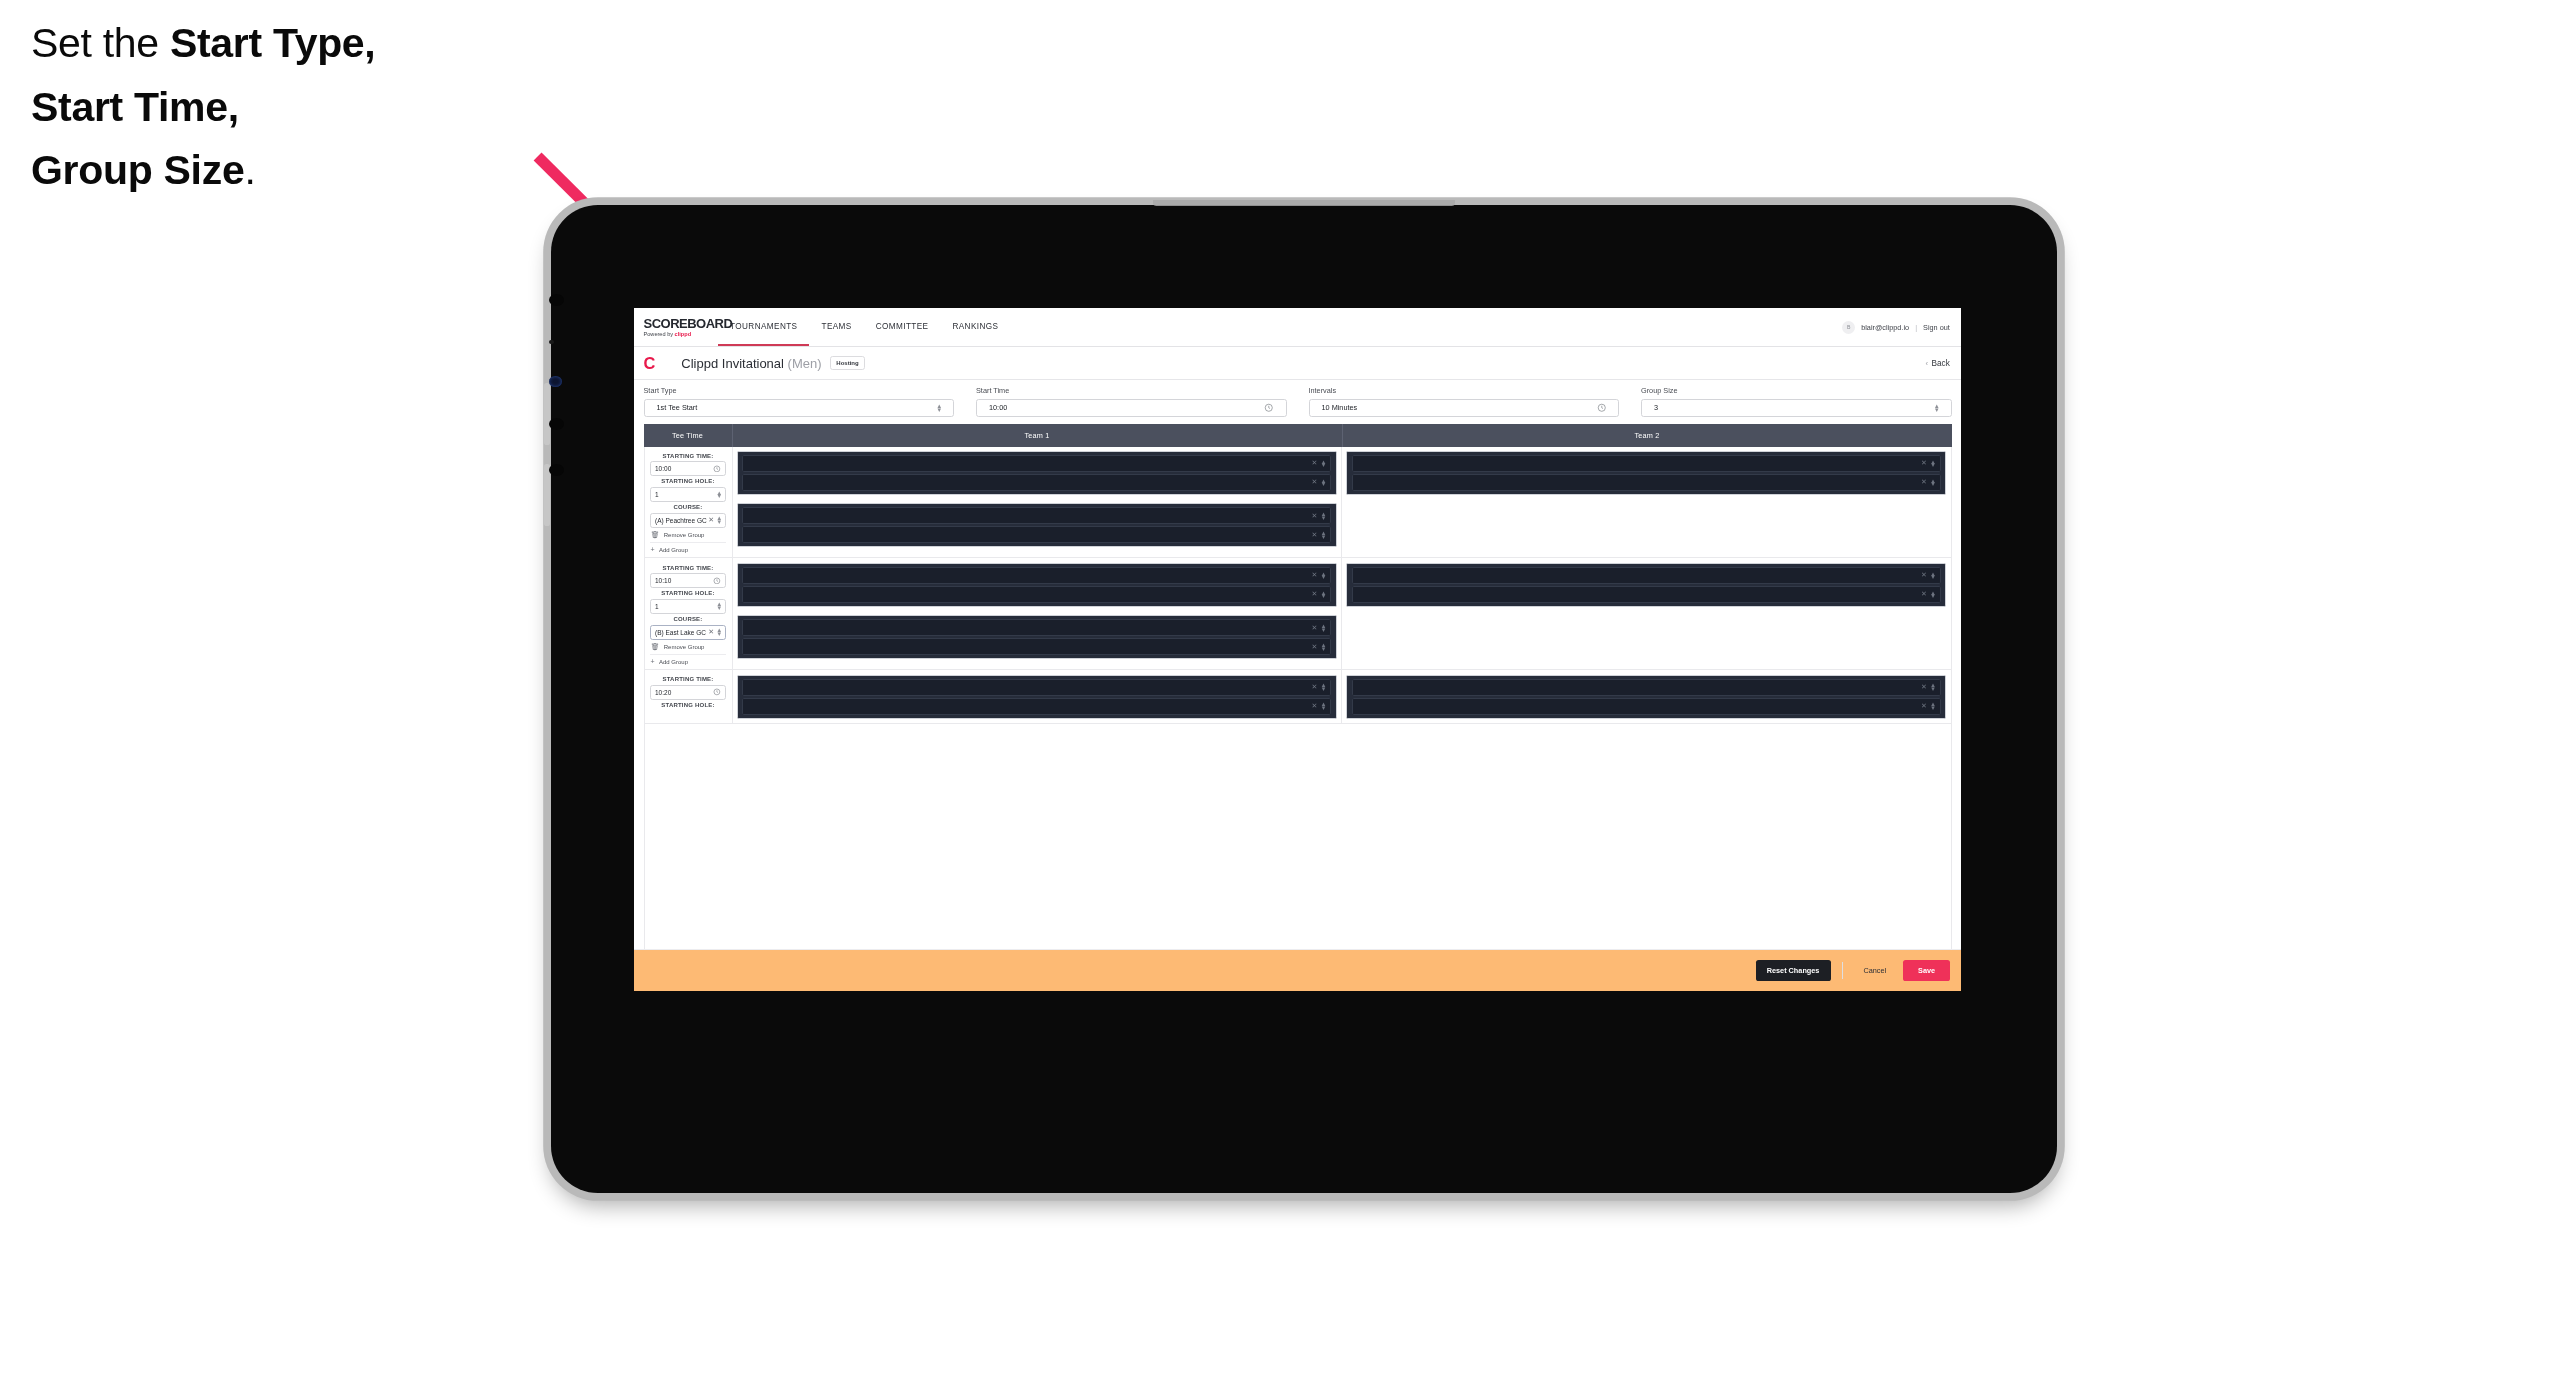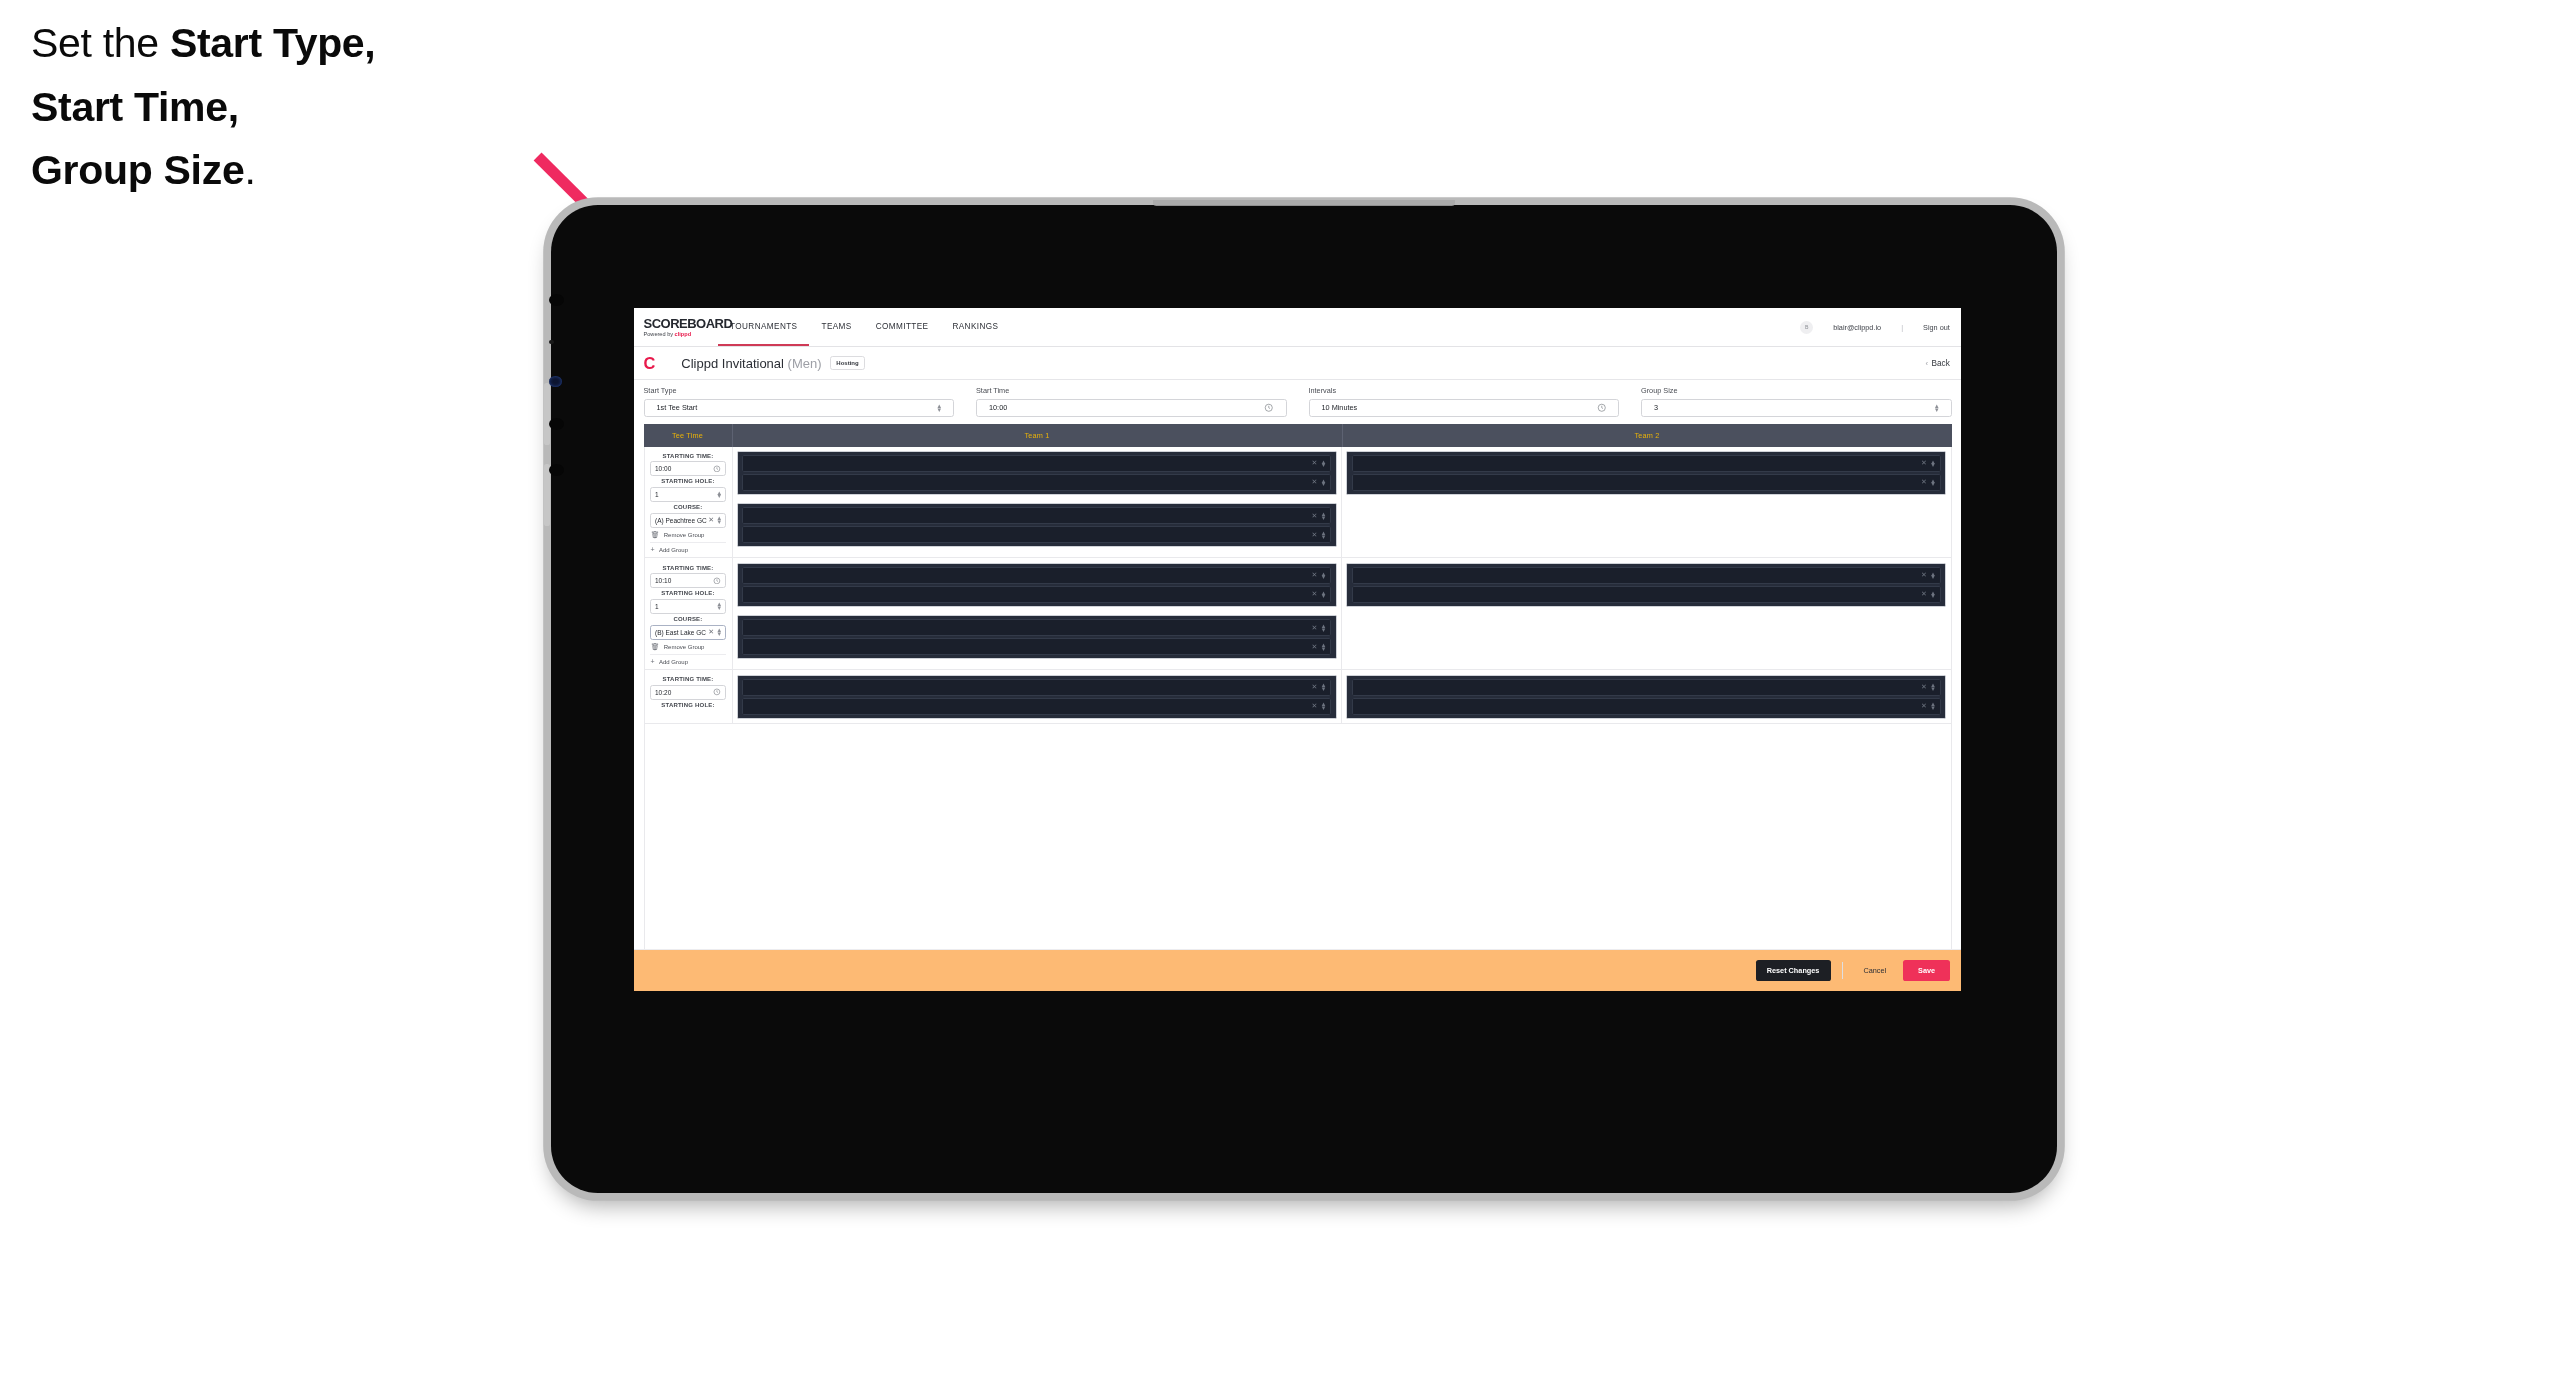--- a/index.html
+++ b/index.html
@@ -48,21 +48,21 @@
   .logo-wrap{width:84px;display:flex;flex-direction:column;justify-content:center;padding-left:9.5px;box-sizing:border-box;}
   .logo-main{font-size:13px;font-weight:bold;letter-spacing:-0.5px;color:#25282f;line-height:1;font-family:"Liberation Sans",sans-serif;}
   .logo-sub{font-size:5.6px;color:#3c3f46;margin-top:1.7px;line-height:1;}
   .logo-sub .pink{color:#e8194b;font-weight:bold;}
   .nav-items{display:flex;align-items:stretch;}
   .nav-item{
     display:flex;align-items:center;padding:0 12px;font-size:8.2px;letter-spacing:0.4px;
     color:#2c2f36;cursor:pointer;border-bottom:2.2px solid transparent;
   }
   .nav-item.active{border-bottom-color:#cf3a56;}
-  .nav-right{margin-left:auto;display:flex;align-items:center;padding-right:11.2px;gap:20px;font-size:7.3px;color:#41444b;}
+  .nav-right{margin-left:auto;display:flex;align-items:center;padding-right:11.2px;gap:6px;font-size:7.3px;color:#41444b;}
   .avatar{width:13px;height:13px;border-radius:50%;background:#efeff1;display:flex;align-items:center;justify-content:center;font-size:5.2px;color:#8d9096;}
   .nav-right .sep{color:#b9bcc2;}
   .signout{cursor:pointer;color:#41444b;}
 
   
   .crumb{height:32px;display:flex;align-items:center;padding:0 11.2px 0 9.5px;border-bottom:0.9px solid #e6e6e9;background:#fff;flex:0 0 auto;}
   .crumb-c{font-size:16.4px;font-weight:bold;color:#e8194b;line-height:1;font-family:"Liberation Sans",sans-serif;}
   .crumb-title{font-size:13px;color:#2b2e35;margin-left:26px;}
   .crumb-title .muted{color:#9d9fa6;}
   .badge{
@@ -77,21 +77,21 @@
   .ctrl{flex:1;display:flex;flex-direction:column;}
   .ctrl-label{font-size:7.3px;color:#4a4d54;margin-bottom:3.5px;}
   .ctrl-box{
     height:18px;border:0.9px solid #d4d5d9;border-radius:2.6px;background:#fff;
     display:flex;align-items:center;padding:0 12px;box-sizing:border-box;
   }
   .ctrl-val{font-size:7.3px;color:#23262c;}
   .ctrl-ico{margin-left:auto;color:#8d9096;display:flex;align-items:center;}
 
   
-  .tbl-head{display:flex;background:#4b505e;color:#eab308;flex:0 0 auto;margin:0 9.5px;}
+  .tbl-head{display:flex;background:#4b505e;color:#ffffff;flex:0 0 auto;margin:0 9.5px;}
   .th{font-size:7.3px;padding:7px 0;text-align:center;letter-spacing:0.2px;}
   .th.tee{width:88px;flex:0 0 88px;border-right:0.9px solid #5d6272;}
   .th.t1{flex:1;border-right:0.9px solid #5d6272;}
   .th.t2{flex:1;}
 
   .tbl-body{flex:1 1 auto;overflow:hidden;margin:0 9.5px;border-left:0.9px solid #e9e9ec;border-right:0.9px solid #e9e9ec;}
   .grp{display:flex;border-bottom:0.9px solid #e9e9ec;align-items:stretch;}
   .col-tee{
     width:88px;flex:0 0 88px;border-right:0.9px solid #e9e9ec;
     padding:3.5px 5.2px 4.3px 5.2px;box-sizing:border-box;display:flex;flex-direction:column;align-items:center;

